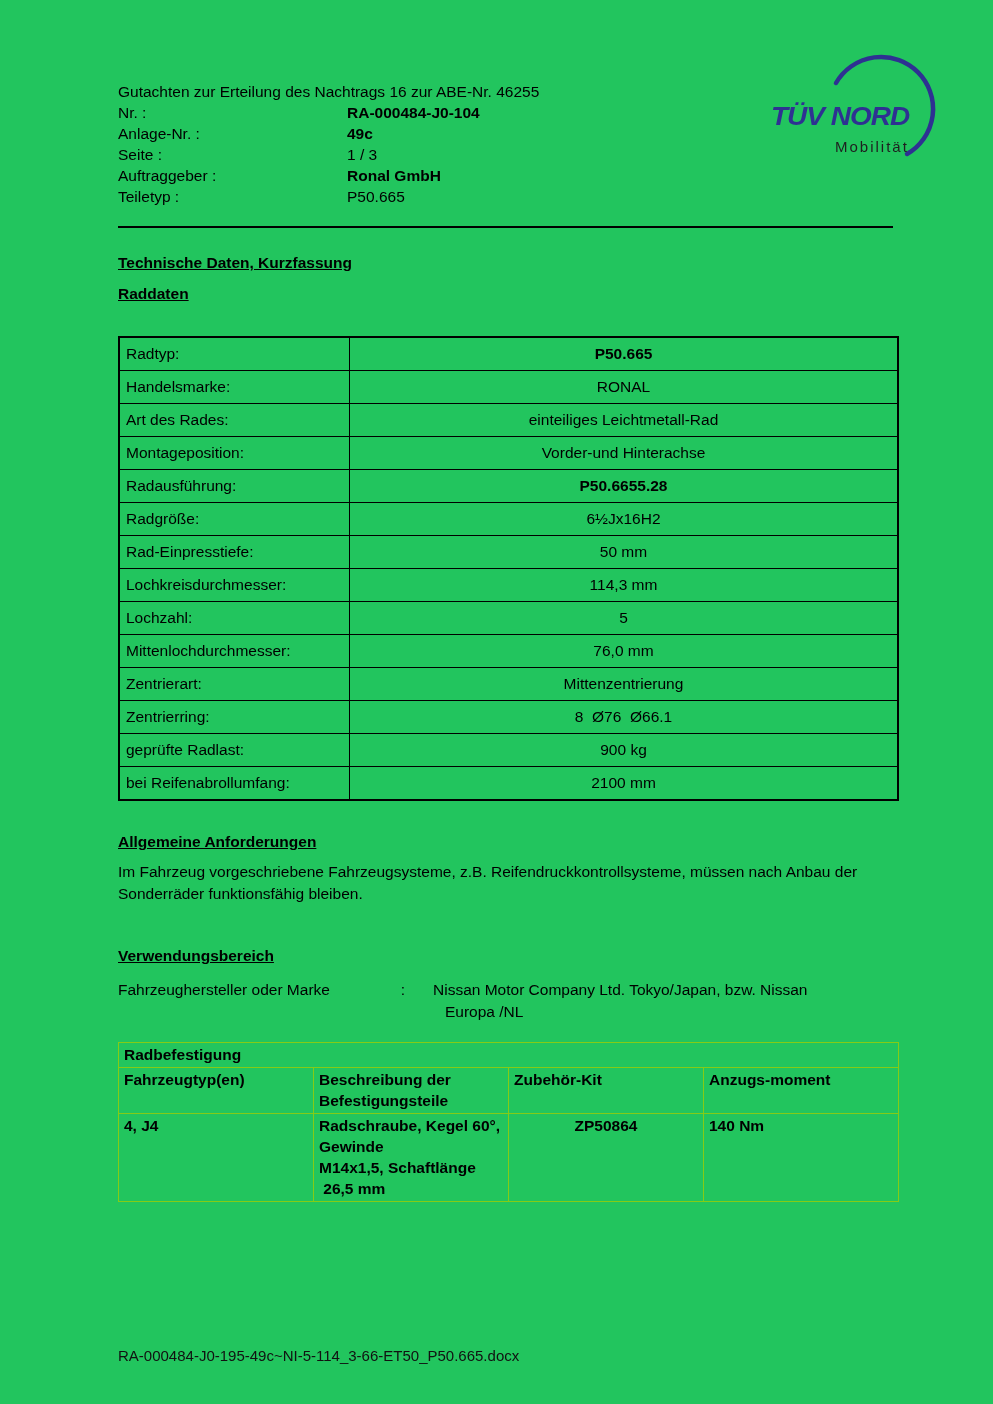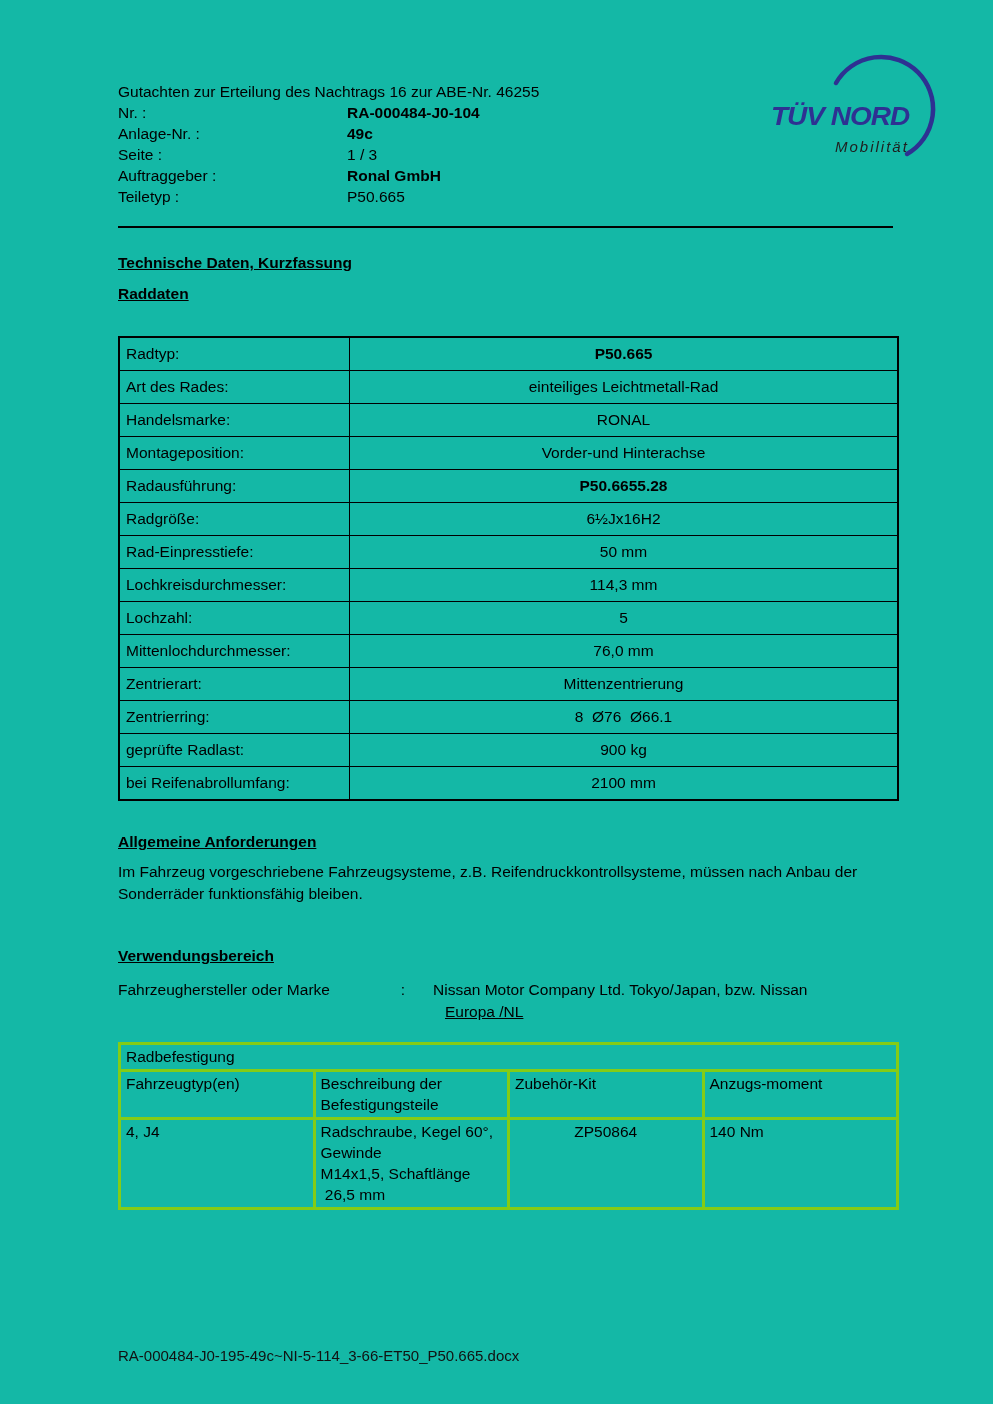--- a/index.html
+++ b/index.html
@@ -1,19 +1,19 @@
 <!DOCTYPE html>
 <html><head>
 <meta charset="utf-8">
 <style>
   html,body{margin:0;padding:0;background:#e8e8e8;}
   .page{
     position:relative;
     width:993px;height:1404px;
-    background:#14b8a6;
+    background:#22c55e;
     font-family:"Liberation Sans", sans-serif;
     font-size:15.5px;color:#000;
     overflow:hidden;
     margin:0 auto;
   }
   
   .header-block{position:absolute;left:118px;top:81px;width:620px;}
   .header-title{line-height:21px;}
   .hfield{display:flex;line-height:21px;}
   .hfield .hlabel{width:229px;flex:0 0 229px;}
@@ -24,21 +24,21 @@
   .logo svg{position:absolute;left:0;top:0;}
   .logo-text{
     position:absolute;left:8px;top:48px;
     font-style:italic;font-weight:800;
     font-size:28px;letter-spacing:-1px;
     color:#2e3192;white-space:nowrap;
     transform:scaleY(0.95);
   }
   .logo-sub{
     position:absolute;left:72px;top:86px;
-    font-style:italic;font-size:15px;letter-spacing:2px;
+    font-size:15px;letter-spacing:2px;
     color:#1f1f1f;white-space:nowrap;
   }
   
   .rule{position:absolute;left:118px;top:226px;width:775px;height:2px;background:#000;}
   
   .sec-head{position:absolute;left:118px;font-weight:bold;text-decoration:underline;line-height:19px;}
   .sh-tech{top:253px;}
   .sh-rad{top:284px;}
   .sh-allg{top:832px;}
   .sh-verw{top:946px;}
@@ -56,32 +56,33 @@
   .tbl1{border:2px solid #000;}
   .tbl1 td.c1{width:217px;text-align:left;}
   .tbl1 td.c2{text-align:center;}
   .tbl1 td.bold-val{font-weight:bold;}
   
   .para{position:absolute;left:118px;top:861px;width:768px;line-height:21.5px;}
   
   .vb-row{position:absolute;left:118px;top:979px;display:flex;line-height:21.5px;gap:16px;}
   .vb-label{width:255px;flex:0 0 255px;}
   .vb-colon{width:28px;flex:0 0 28px;text-align:center;}
-  .vb-val2{margin-left:12px;text-decoration:underline;}
+  .vb-val2{margin-left:12px;}
   
   .tbl2{
     position:absolute;left:118px;top:1042px;
     width:781px;border-collapse:collapse;table-layout:fixed;
     border:1px solid #000;
   }
   .tbl2 td{
-    border:3px solid #84cc16;
+    border:1px solid #84cc16;
     padding:1px 5px 2px 5px;
     vertical-align:top;
     line-height:21px;
+    font-weight:bold;
   }
   .tbl2 .cap{height:20px;}
   .tbl2 .w1{width:266px;margin-top:30px;}
   .tbl2 .w2{width:307px;}
   .tbl2 .w3{width:100px;}
   .tbl2 .w4{width:64px;}
   .tbl2 .center{text-align:center;}
   .tbl2 .prewrap{white-space:pre-line;}
   .tbl2 tr.hdr td{height:41px;}
   .tbl2 tr.data td{height:42px;}
@@ -130,26 +131,26 @@
   <div class="sec-head sh-tech">Technische Daten, Kurzfassung</div>
   <div class="sec-head sh-rad">Raddaten</div>
 
   <table class="tbl1">
     <tbody>
       <tr>
         <td class="c1">Radtyp:</td>
         <td class="c2 bold-val">P50.665</td>
       </tr>
       <tr>
+        <td class="c1">Handelsmarke:</td>
+        <td class="c2">RONAL</td>
+      </tr>
+      <tr>
         <td class="c1">Art des Rades:</td>
         <td class="c2">einteiliges Leichtmetall-Rad</td>
-      </tr>
-      <tr>
-        <td class="c1">Handelsmarke:</td>
-        <td class="c2">RONAL</td>
       </tr>
       <tr>
         <td class="c1">Montageposition:</td>
         <td class="c2">Vorder-und Hinterachse</td>
       </tr>
       <tr>
         <td class="c1">Radausführung:</td>
         <td class="c2 bold-val">P50.6655.28</td>
       </tr>
       <tr>

